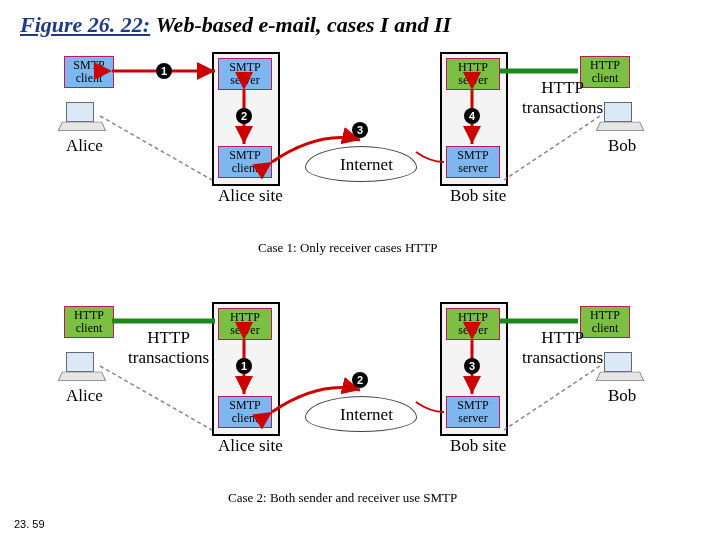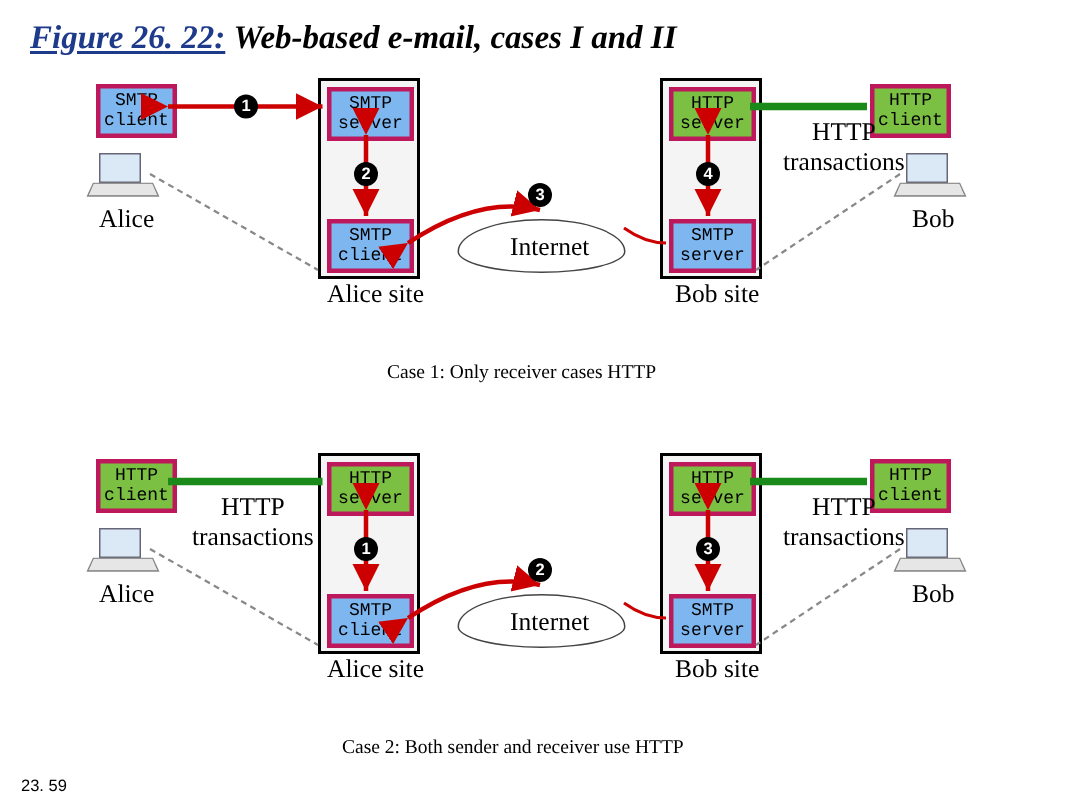--- a/index.html
+++ b/index.html
@@ -1,21 +1,21 @@
 <!DOCTYPE html>
 <html><head>
 <meta charset="utf-8">
 <style>
   body{margin:0;font-family:"Times New Roman",serif;background:#fff;width:720px;height:540px;position:relative}
   .title{position:absolute;left:20px;top:12px;font-size:22px}
   .title .fig{font-weight:bold;font-style:italic;text-decoration:underline;color:#1e3a8a}
   .title .rest{font-weight:bold;font-style:italic;color:#000}
   .page{position:absolute;left:14px;bottom:10px;font-size:11px;font-family:Arial,sans-serif}
   .diagram{position:absolute}
-  .box{position:absolute;border:3px solid #be185d;font-family:Liberation Mono, monospace;font-size:12px;text-align:center;display:flex;flex-direction:column;justify-content:center;line-height:1.1}
+  .box{position:absolute;border:1px solid #be185d;font-family:Liberation Serif, serif;font-size:12px;text-align:center;display:flex;flex-direction:column;justify-content:center;line-height:1.1}
   .blue{background:#7eb7f0}
   .green{background:#7bc043}
   .tower{position:absolute;border:2px solid #000;background:#f4f4f4}
   .label{position:absolute;font-size:17px;font-family:"Times New Roman",serif;text-align:center}
   .caption{position:absolute;font-size:13px;font-family:"Times New Roman",serif}
   .num{position:absolute;width:16px;height:16px;border-radius:50%;background:#000;color:#fff;font-size:11px;font-weight:bold;text-align:center;line-height:16px;font-family:Arial}
   .laptop{position:absolute;width:42px;height:30px}
   .laptop .screen{position:absolute;left:6px;top:0;width:26px;height:18px;background:#dbe9f6;border:1px solid #667}
   .laptop .base{position:absolute;left:0;top:18px;width:42px;height:10px;background:#e6e6e6;border:1px solid #888;transform:perspective(40px) rotateX(40deg)}
   svg.conn{position:absolute;overflow:visible;pointer-events:none}
@@ -156,15 +156,15 @@
     <path d="M356 102 Q370 112 384 112" stroke="#c00" stroke-width="2" fill="none"></path>
     <line x1="412" y1="40" x2="412" y2="94" stroke="#c00" stroke-width="3" marker-end="url(#ah)" marker-start="url(#ah)"></line>
     <line x1="440" y1="21" x2="518" y2="21" stroke="#1a8a1a" stroke-width="5"></line>
     <line x1="40" y1="66" x2="152" y2="130" stroke="#888" stroke-width="1.5" stroke-dasharray="4 3"></line>
     <line x1="540" y1="66" x2="444" y2="130" stroke="#888" stroke-width="1.5" stroke-dasharray="4 3"></line>
   </svg>
   <div class="num" style="left:176px;top:58px">1</div>
   <div class="num" style="left:292px;top:72px">2</div>
   <div class="num" style="left:404px;top:58px">3</div>
 </div>
-<div class="caption" style="left:228px;top:490px">Case 2: Both sender and receiver use HTTP</div>
+<div class="caption" style="left:228px;top:490px">Case 2: Both sender and receiver use SMTP</div>
 
 <div class="page">23. 59</div>
 
 </body></html>

